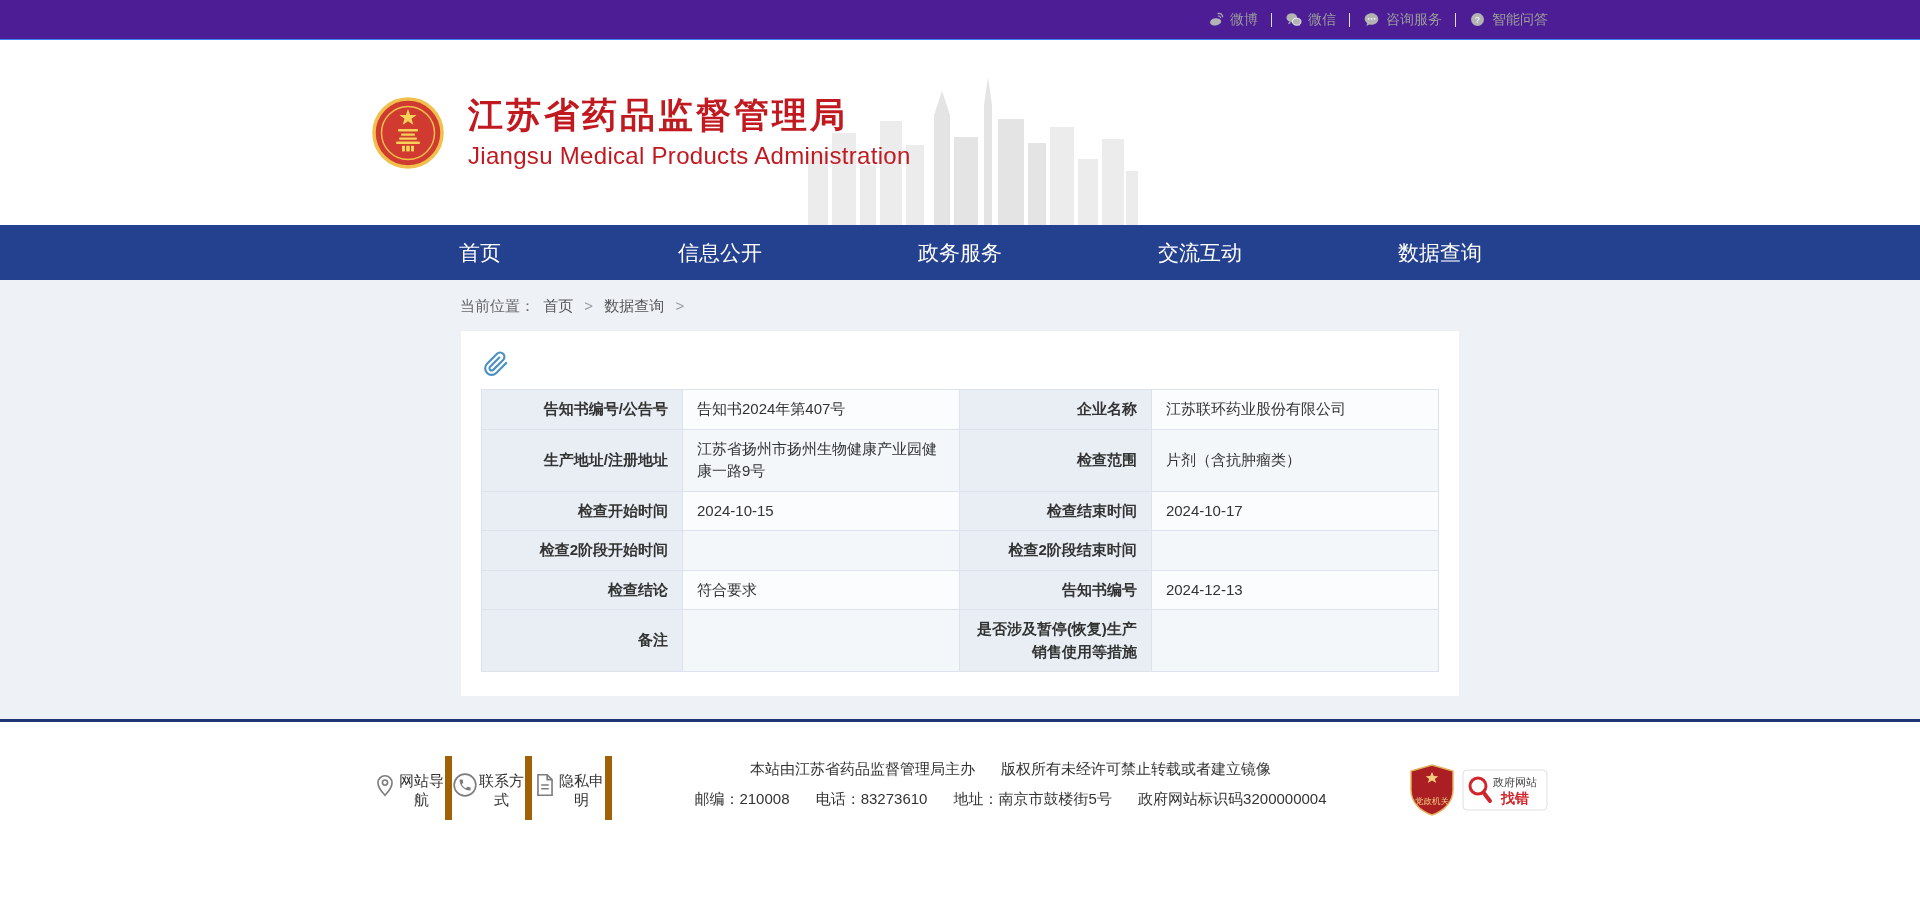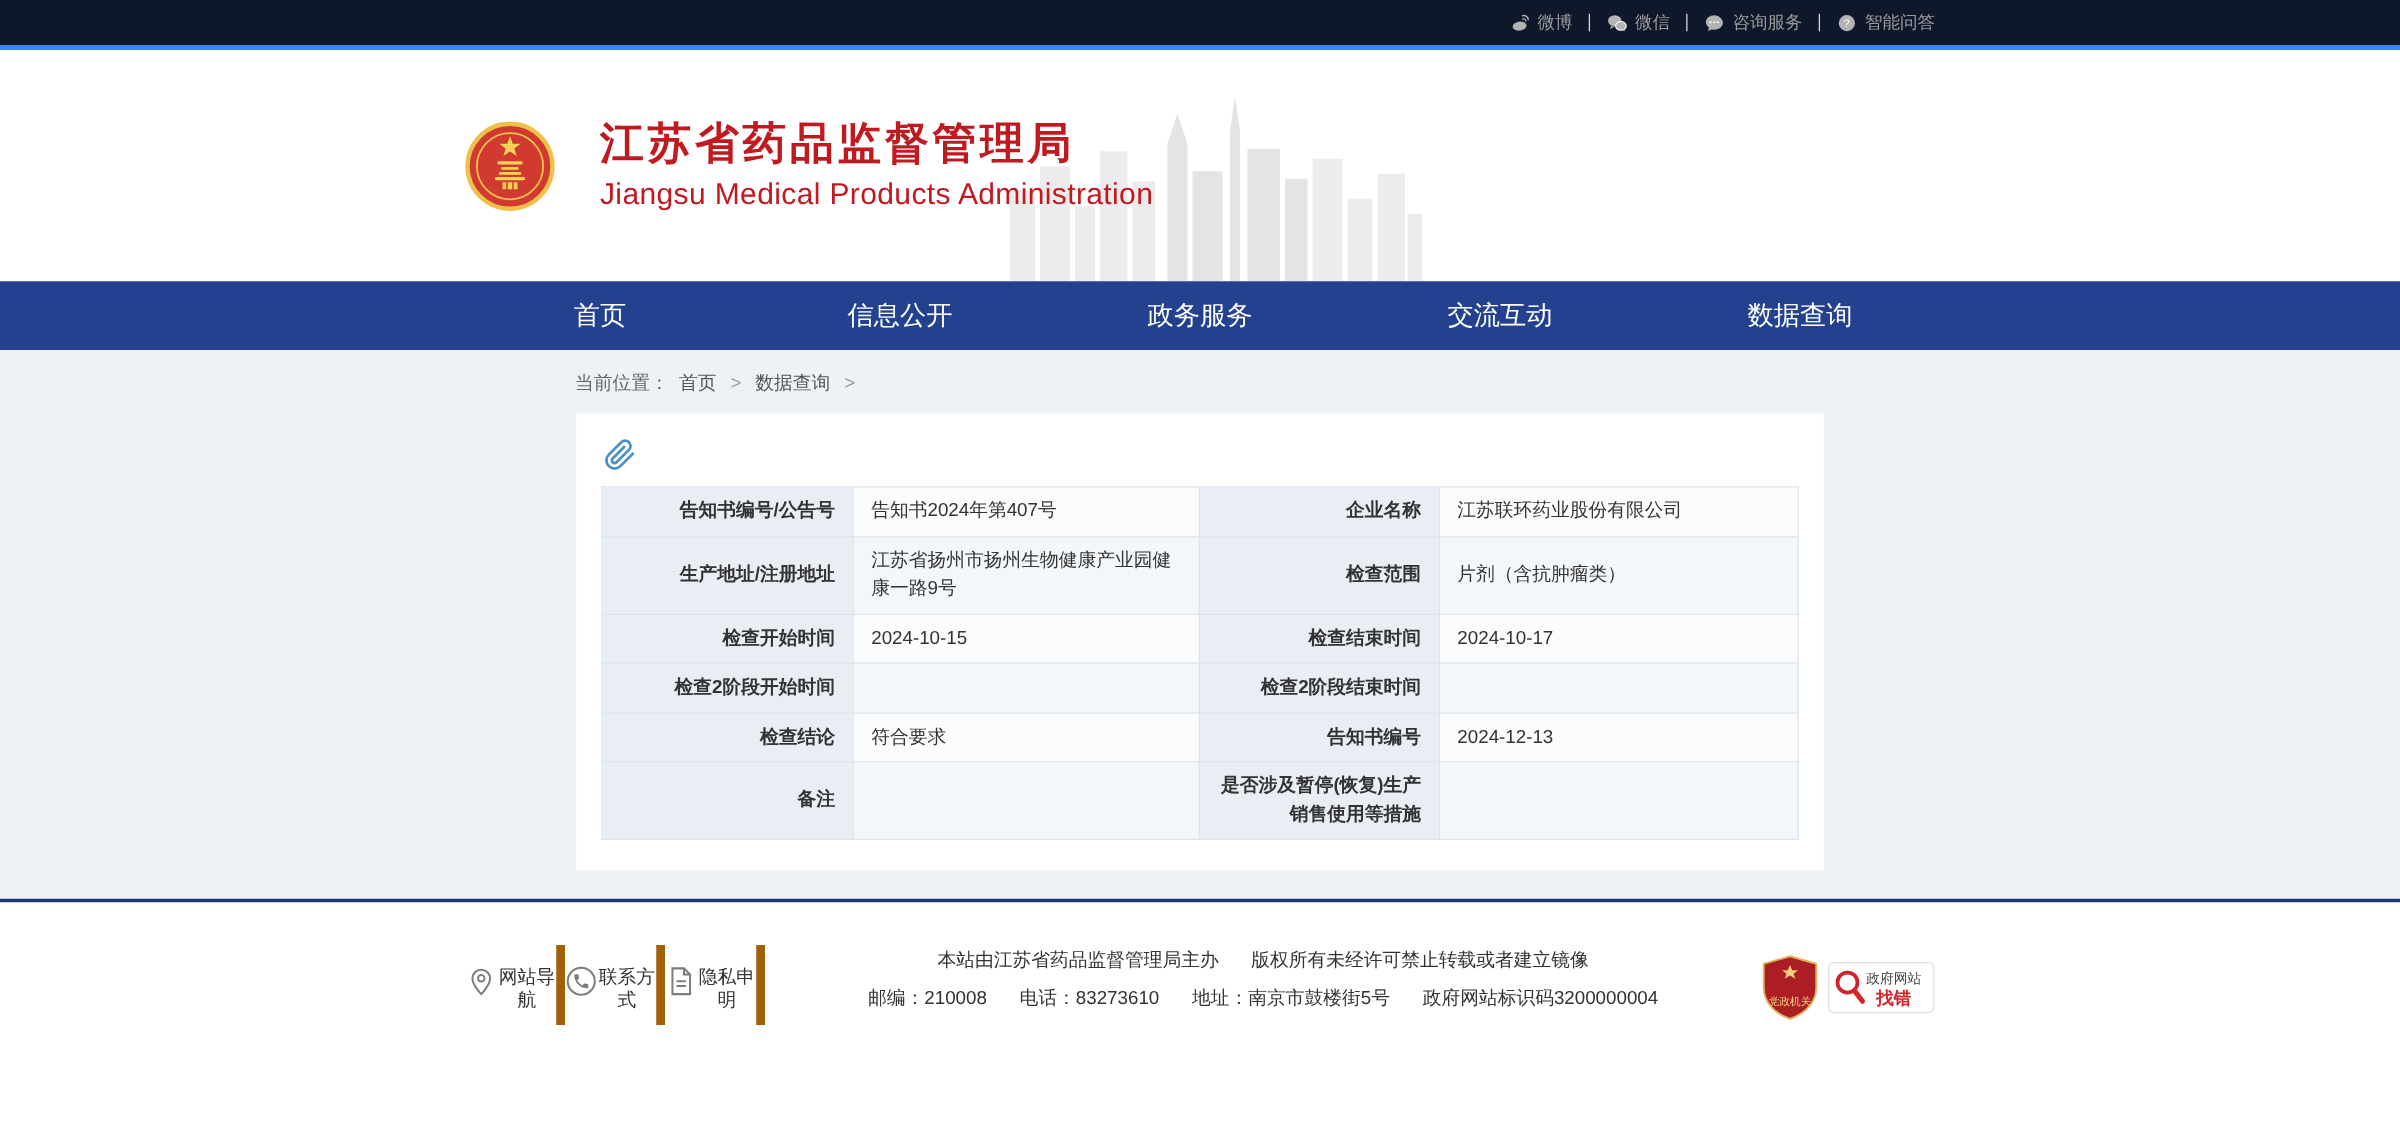--- a/index.html
+++ b/index.html
@@ -9,31 +9,31 @@
     color: #333;
     min-width: 1920px;
   }
   a { text-decoration: none; color: inherit; cursor: pointer; }
 
   .w-wide { width: 1176px; margin: 0 auto; }
   .w-nav  { width: 1200px; margin: 0 auto; }
   .w-main { width: 1000px; margin: 0 auto; }
 
   
-  .topbar { height: 40px; background: #0f172a; border-bottom: 4px solid #3b82f6; font-family: Liberation Mono, monospace; }
+  .topbar { height: 40px; background: #4c1d95; border-bottom: 1px solid #3b82f6; font-family: Liberation Mono, monospace; }
   .topbar-inner { height: 100%; display: flex; justify-content: flex-end; align-items: center; gap: 13px; }
   .topbar-item { display: flex; align-items: center; gap: 6px; color: #9b9b9b; font-size: 14px; }
   .tb-icon { display: inline-flex; align-items: center; }
   .tb-sep { width: 1px; height: 14px; background: #dcdcdc; }
 
   
   .header { height: 185px; background: #fff; overflow: hidden; }
   .header-inner { position: relative; height: 100%; display: flex; align-items: center; }
   .skyline-wrap { position: absolute; left: 436px; bottom: 0; z-index: 1; line-height: 0; }
-  .brand { display: flex; align-items: center; gap: 36px; position: relative; z-index: 2; }
+  .brand { display: flex; align-items: center; gap: 24px; position: relative; z-index: 2; }
   .emblem { line-height: 0; }
   .brand-text { display: flex; flex-direction: column; }
   .brand-title { font-size: 35px; font-weight: bold; color: #c11920; letter-spacing: 3px; line-height: 1.15; }
   .brand-sub { font-size: 24px; color: #c11920; margin-top: 7px; letter-spacing: 0.3px; }
 
   
   .navbar { height: 55px; background: #24418f; }
   .nav-inner { height: 100%; display: flex; align-items: center; }
   .nav-item { flex: 1; text-align: center; color: #ffffff; font-size: 21px; line-height: 55px; }
 

